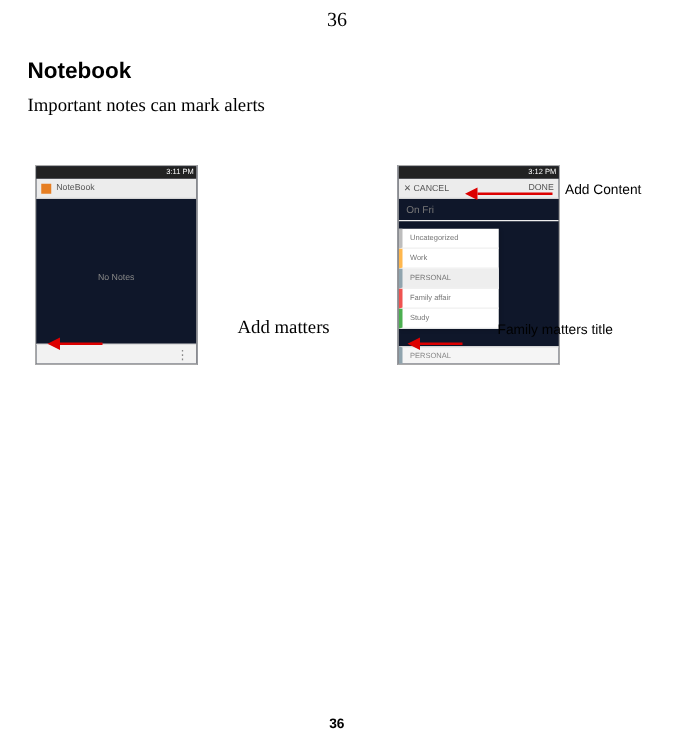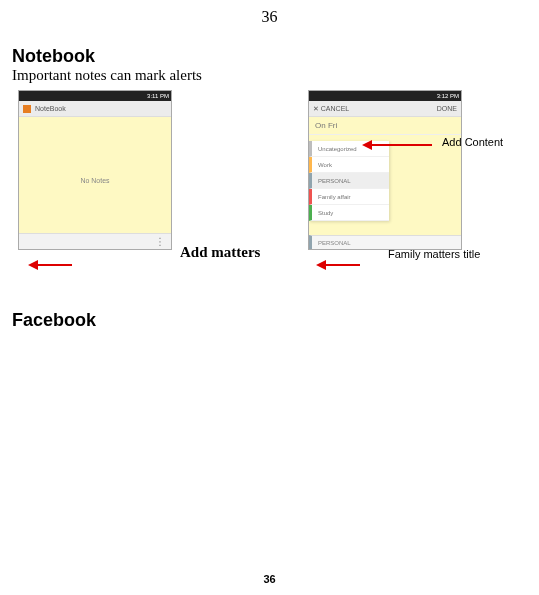--- a/index.html
+++ b/index.html
@@ -19,46 +19,47 @@
   .page-num-bottom {
     text-align: center;
     font-size: 11px;
     font-weight: bold;
     font-family: Arial, sans-serif;
     position: absolute;
     bottom: 10px;
     left: 0; right: 0;
   }
   .content {
-    padding: 0 12px;
+    padding: 0 22px;
   }
   h2.section {
     font-family: Arial, sans-serif;
     font-weight: bold;
     font-size: 18px;
     margin-top: 20px;
   }
   .body-text {
     font-size: 15px;
-    margin-top: 0;
+    margin-top: 10px;
   }
   .screens-row {
     position: relative;
     margin-top: 6px;
     height: 200px;
   }
   
   .phone {
-    width: 154px;
+    width: 130px;
     height: 160px;
     border: 1px solid #aaa;
-    background: #fef9c3;
+    background: #0f172a;
     position: absolute;
     font-family: Arial, sans-serif;
     overflow: hidden;
+    margin-top: 32px;
   }
   .phone.left { left: 6px; top: 0; }
   .phone.right { left: 296px; top: 0; }
   .statusbar {
     height: 10px;
     background: #222;
     color: #fff;
     font-size: 6px;
     display: flex;
     justify-content: flex-end;
@@ -190,21 +191,21 @@
       <div class="no-notes">No Notes</div>
       <div class="bottombar">
         <span>⋮</span>
       </div>
     </div>
 
     <div class="arrow" style="left:16px; top:170px;">
       <div class="head"></div>
         <div class="shaft" style="width:34px;"></div>
     </div>
-    <div class="anno" style="left:168px; top:154px; font-family:'Times New Roman',serif; font-size:15px;font-weight:bold;">Add matters</div>
+    <div class="anno" style="left:168px; top:154px; font-family:'Times New Roman',serif; font-size:15px;">Add matters</div>
 
     <div class="phone right">
       <div class="statusbar">
         <span>3:12 PM</span>
       </div>
       <div class="appbar">
         <span>✕ CANCEL</span>
         <span class="spacer"></span>
         <span>DONE</span>
       </div>
@@ -229,17 +230,16 @@
 
     <div class="arrow" style="left:304px; top:170px;">
       <div class="head"></div>
         <div class="shaft" style="width:34px;"></div>
     </div>
     <div class="anno" style="left:376px; top:158px;">Family matters title</div>
 
   </div>
 
 
-  <h2 class="section">Facebook</h2>
 
 </div>
 
 <div class="page-num-bottom">36</div>
 
 </body></html>

